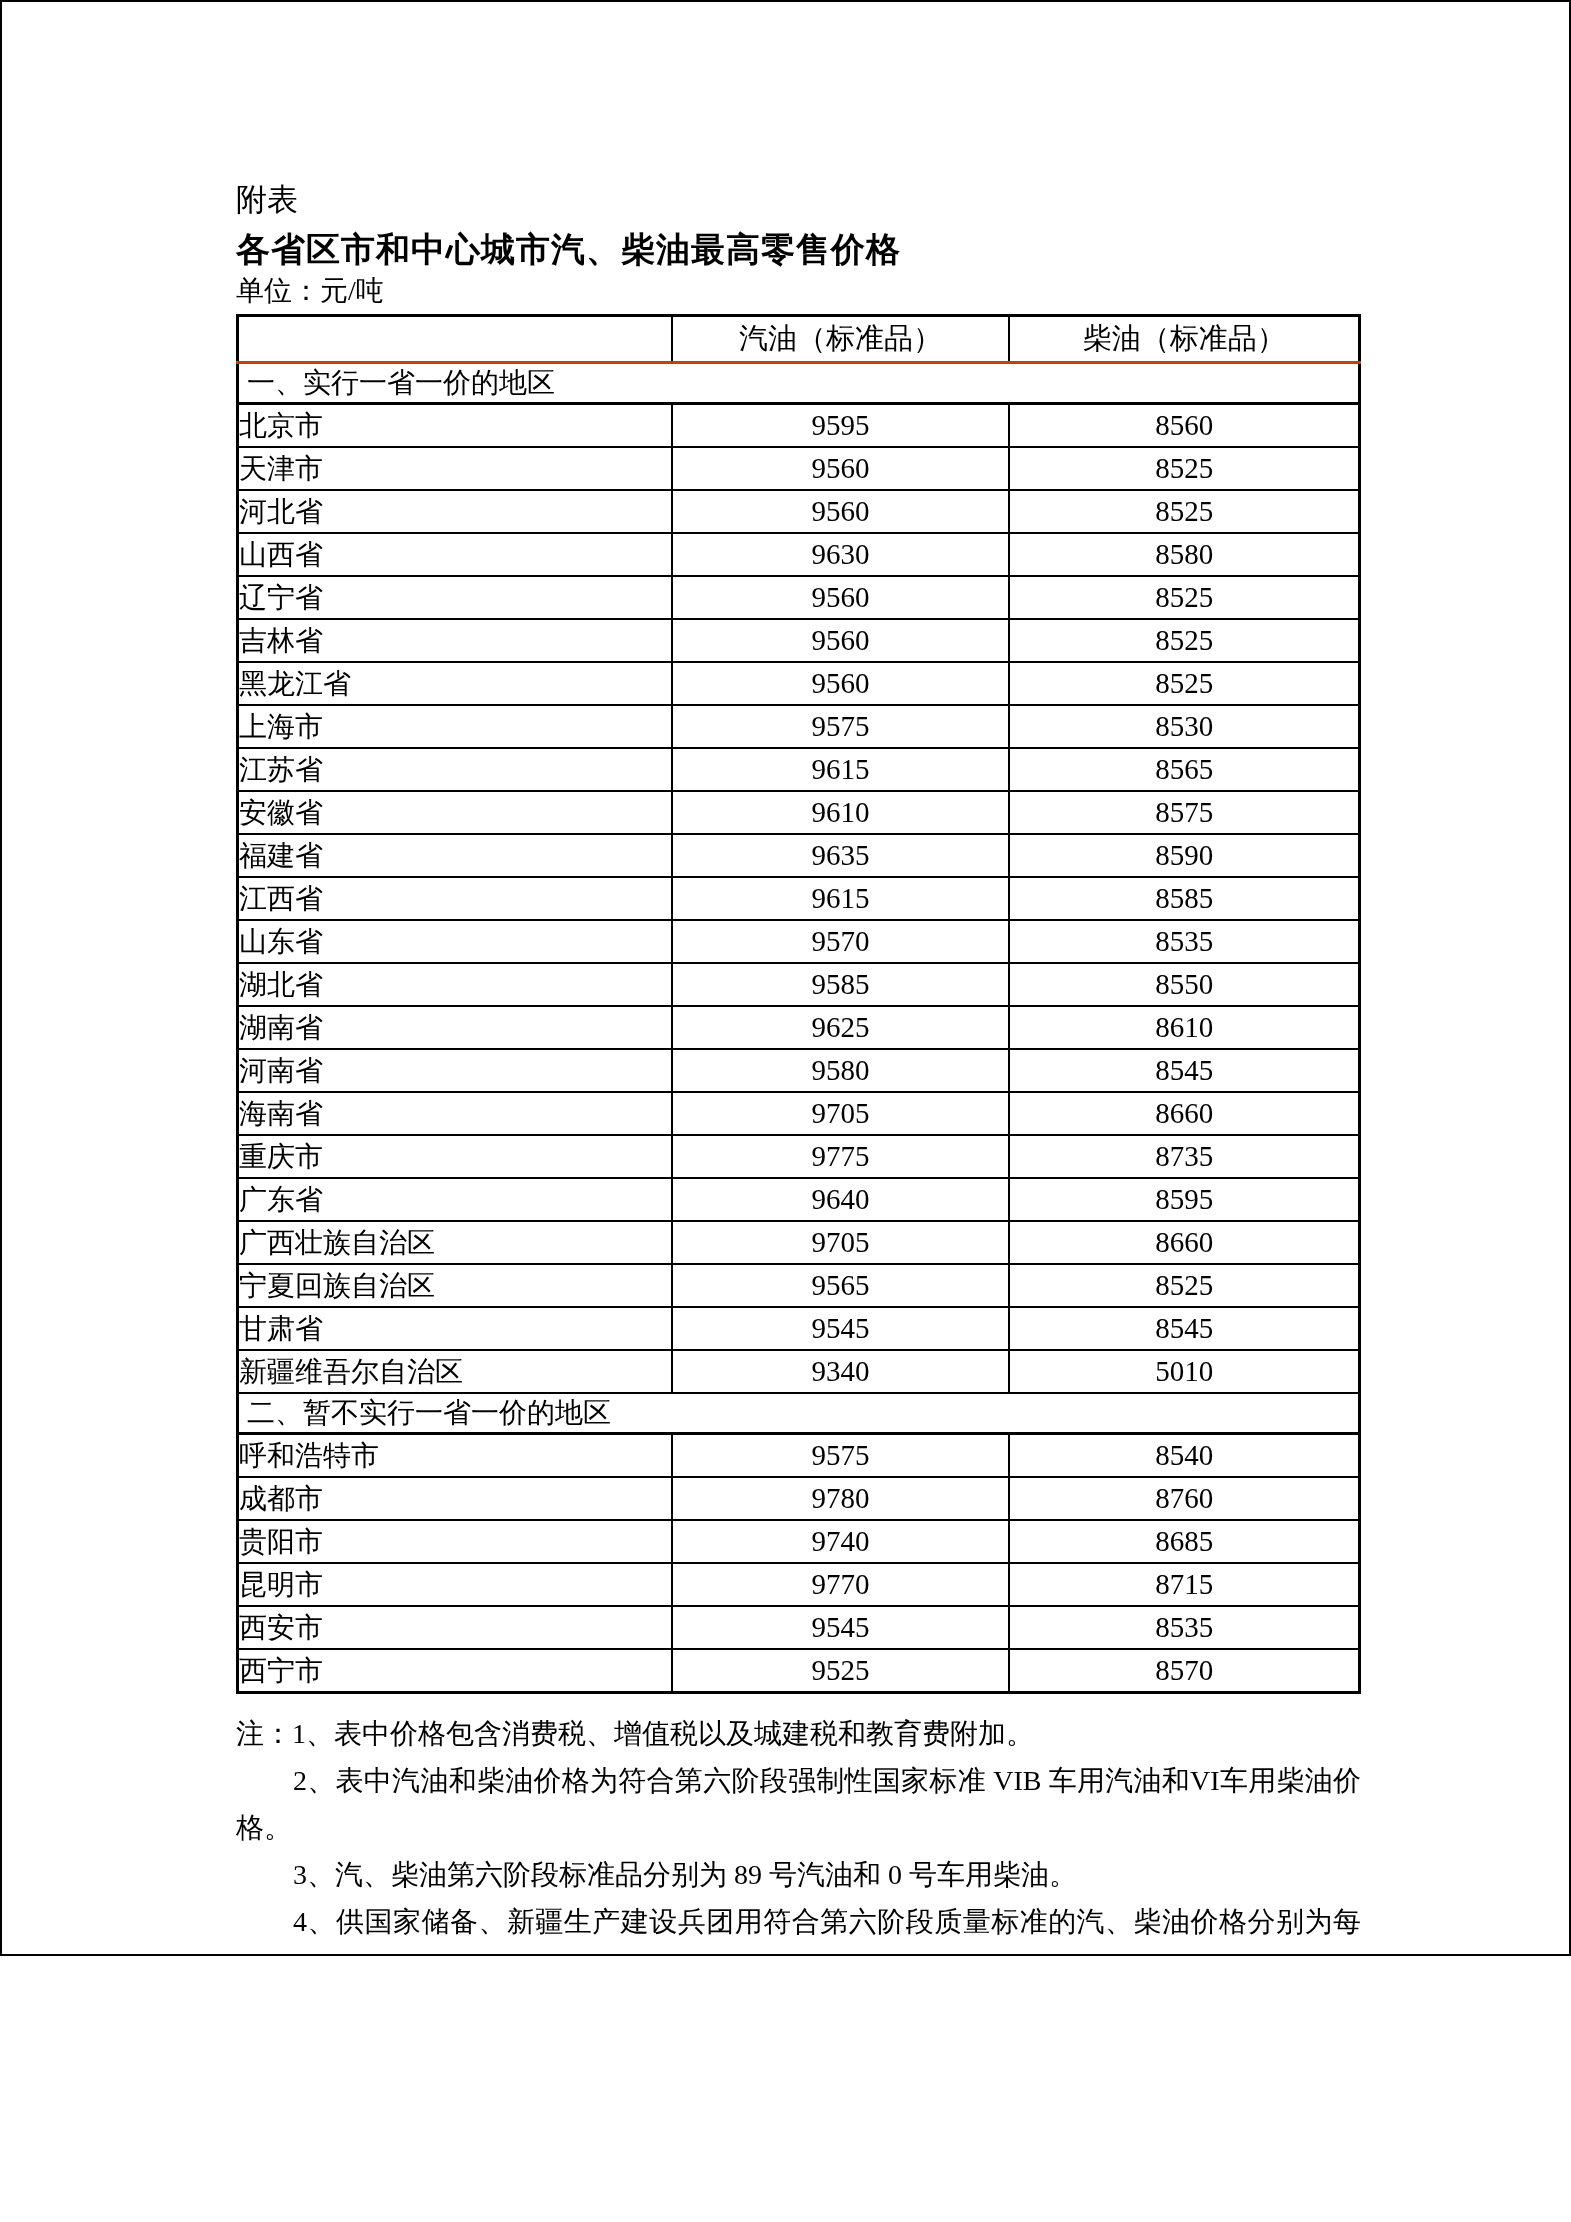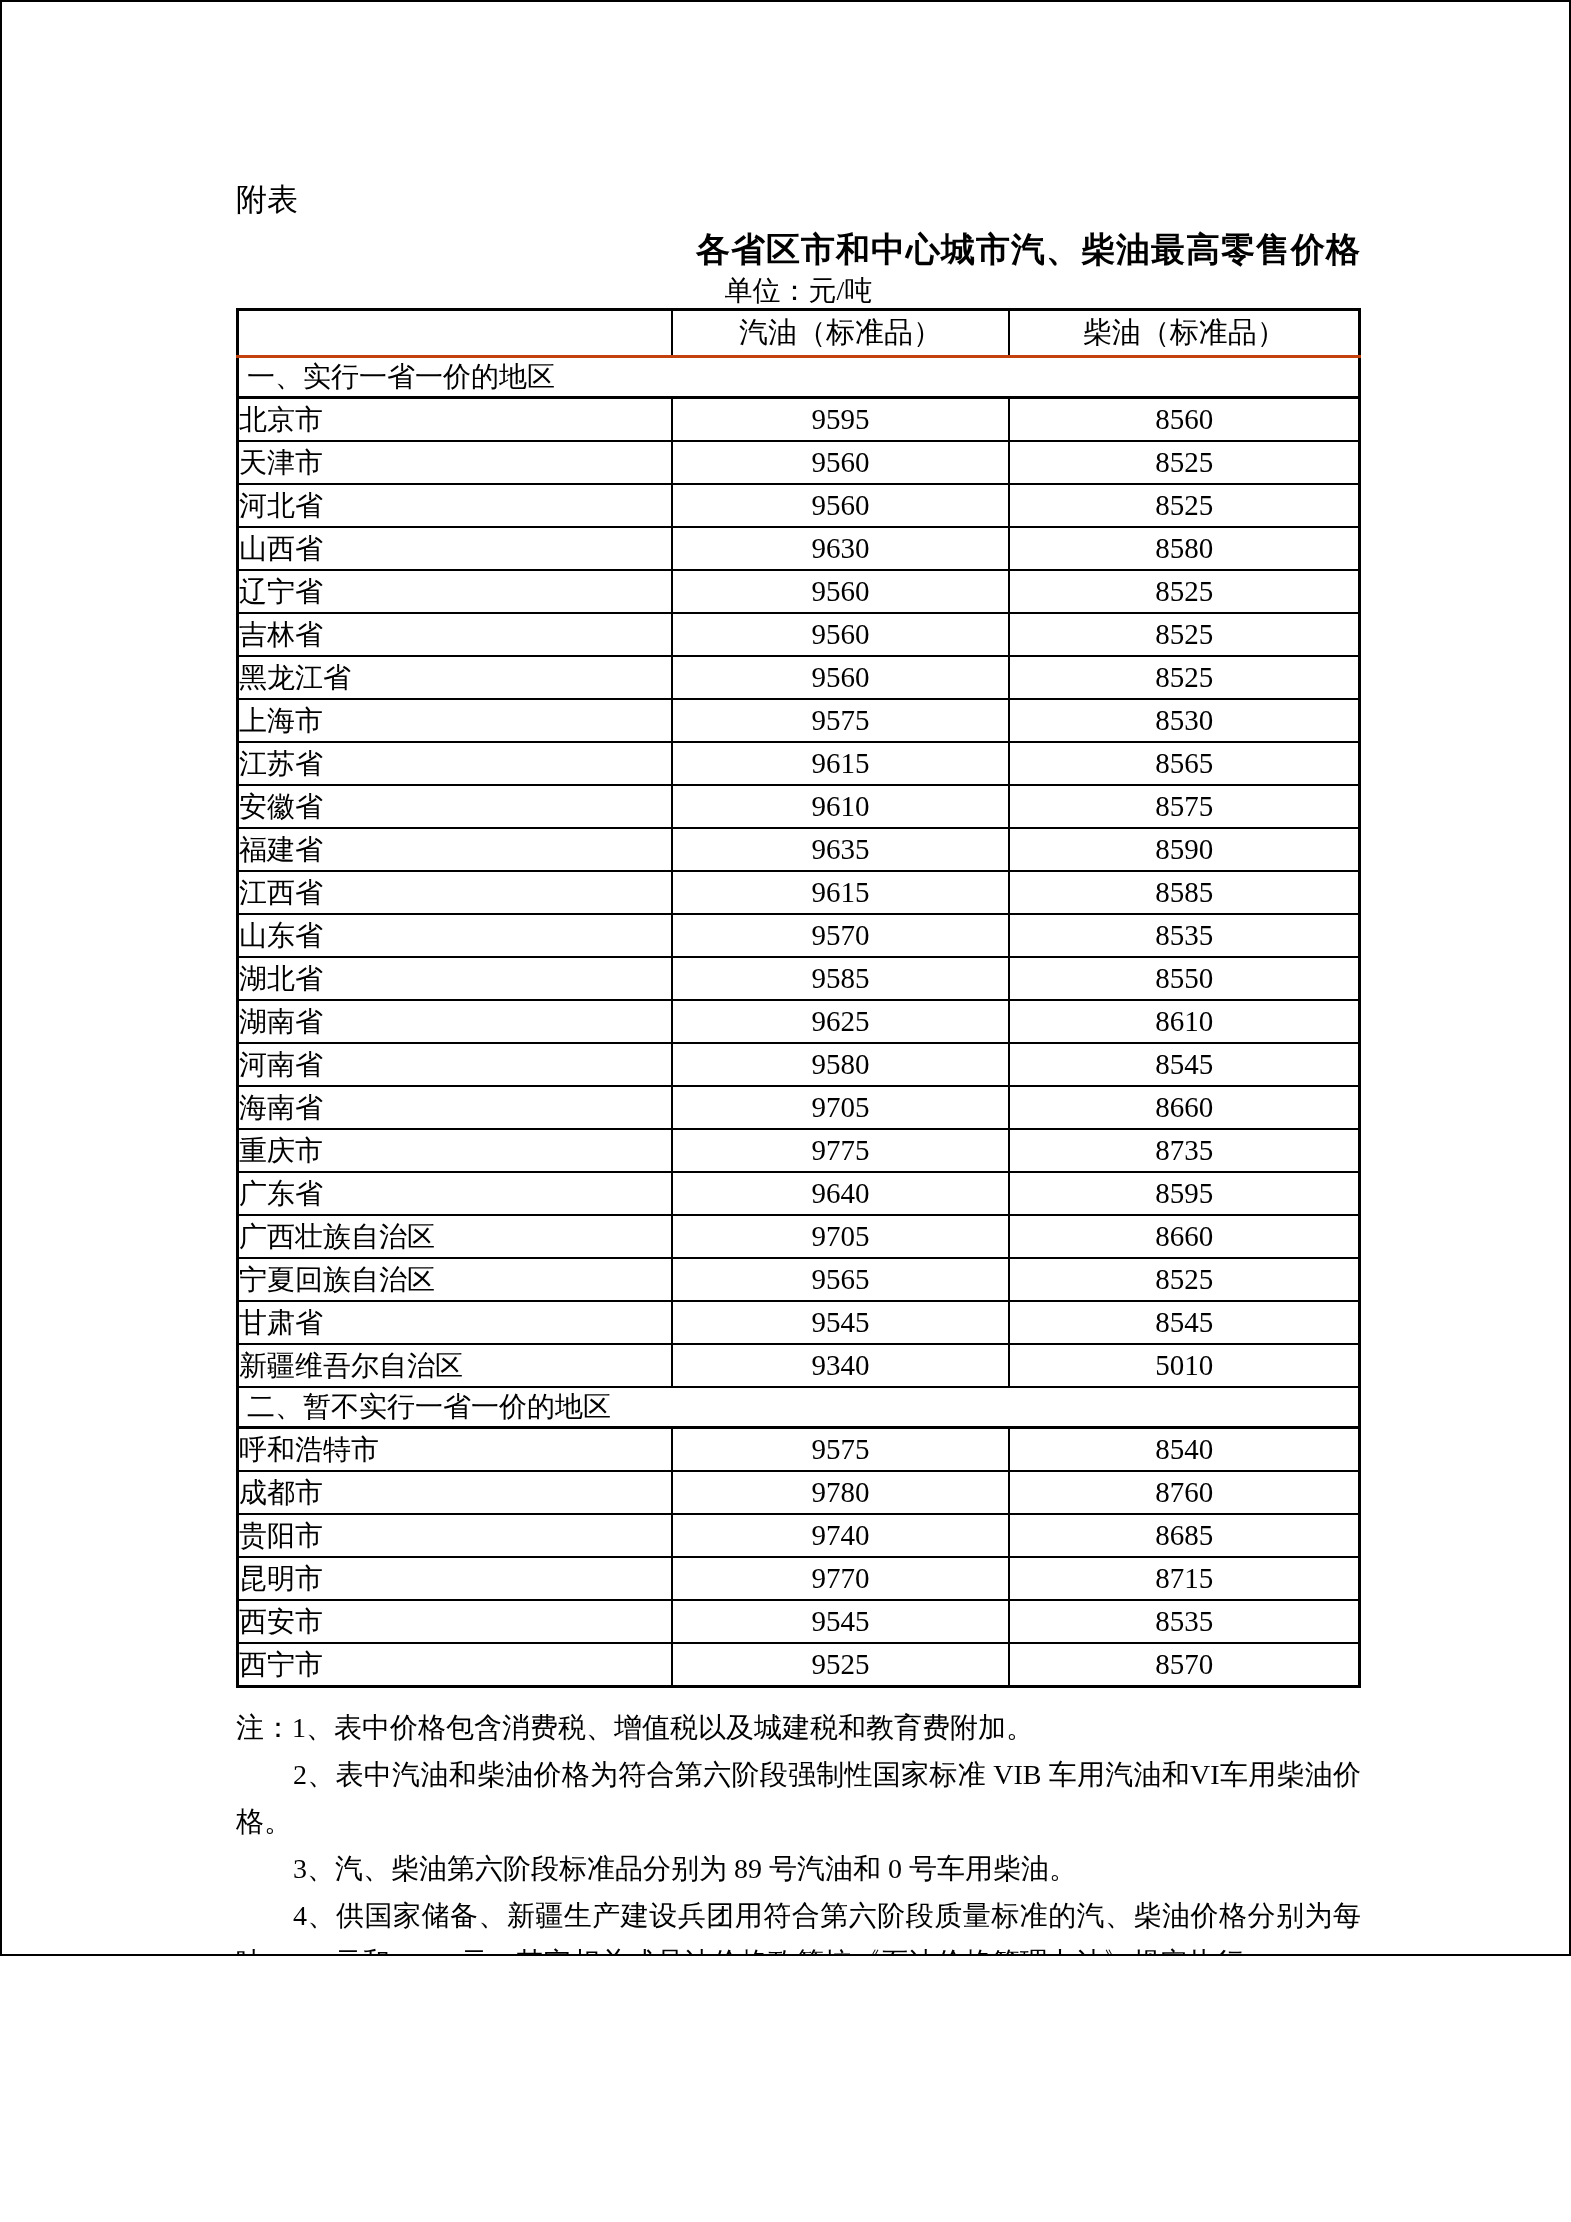--- a/index.html
+++ b/index.html
@@ -22,32 +22,33 @@
     margin: 0 208px 0 234px;
   }
   .doc-label {
     margin-top: 180px;
     font-size: 31px;
     line-height: 36px;
     text-align: left;
   }
   .title {
     margin: 10px 0 0 0;
-    text-align: right;
+    text-align: left;
     font-size: 34px;
     line-height: 42px;
     font-weight: bold;
     letter-spacing: 1px;
     font-family: "Liberation Sans", "DejaVu Sans", sans-serif;
   }
   .unit {
-    text-align: center;
+    text-align: left;
     font-size: 28px;
     line-height: 34px;
     margin-top: 4px;
+    margin-bottom: 6px;
   }
   table.price-table {
     border-collapse: collapse;
     width: 100%;
     table-layout: fixed;
     border: 3px solid #000000;
   }
   table.price-table th,
   table.price-table td {
     border: 2px solid #000000;

